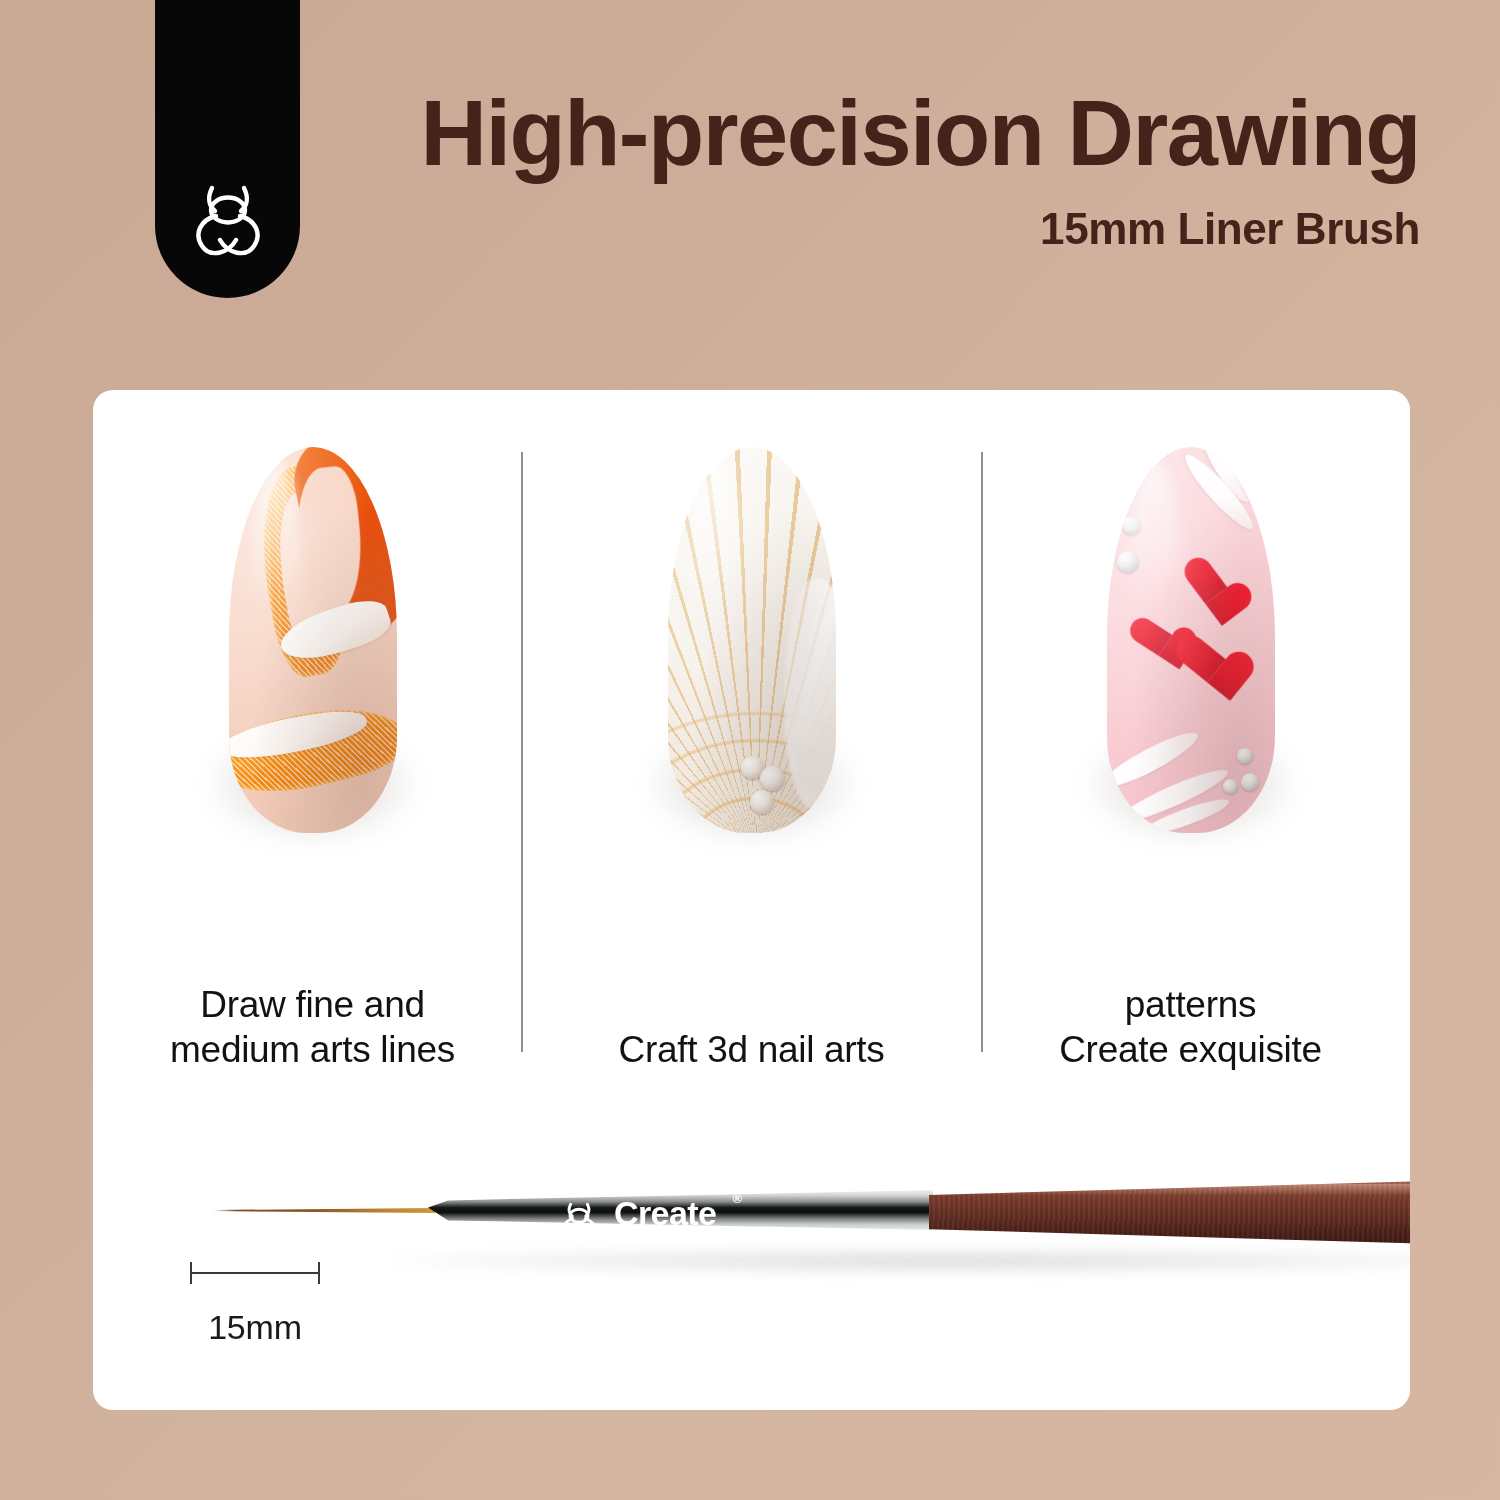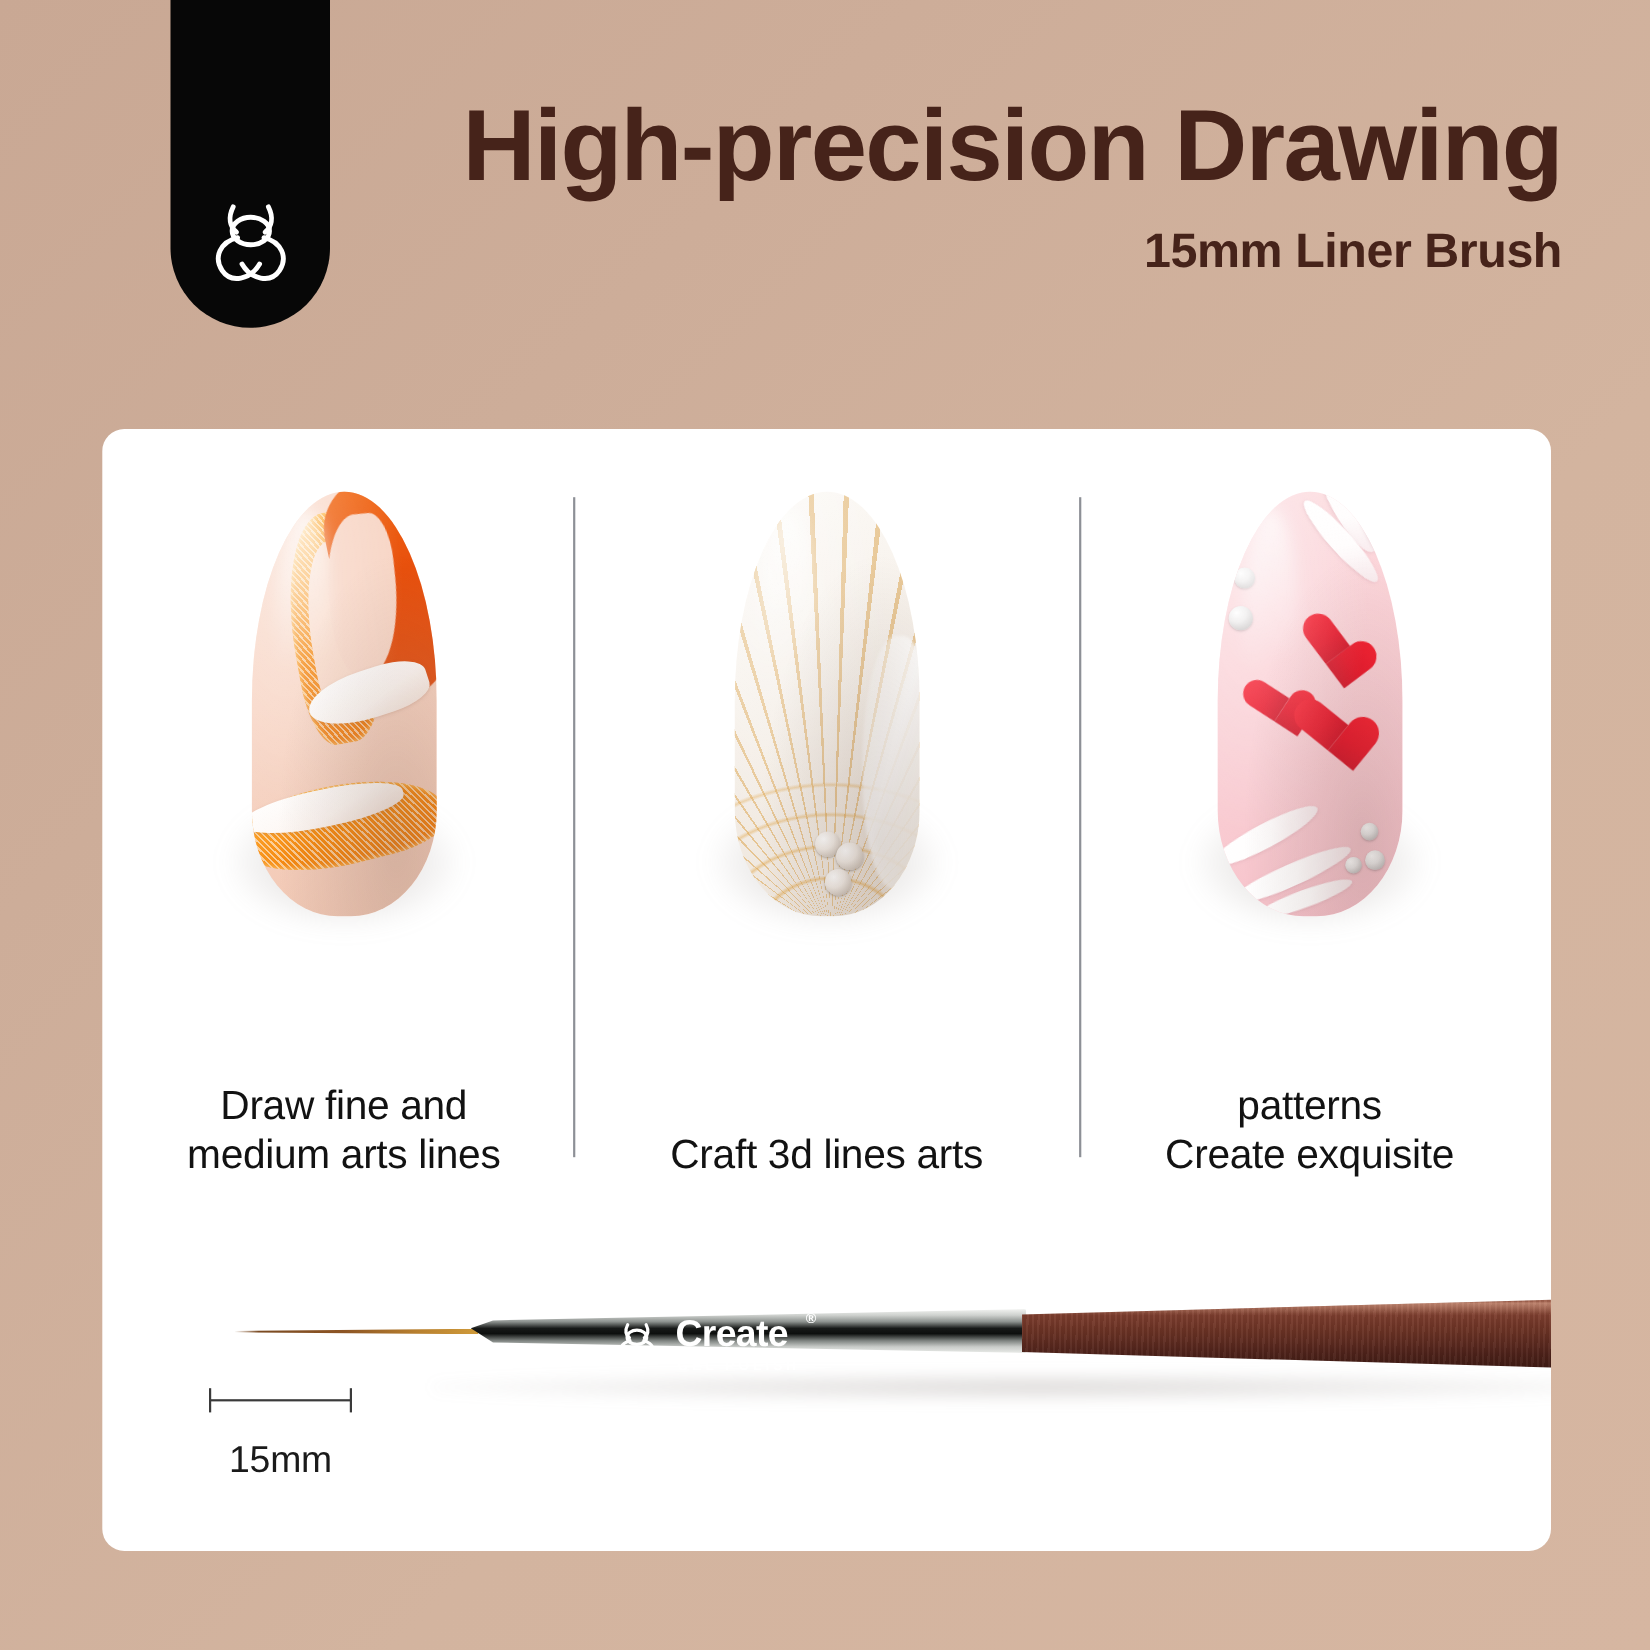--- a/index.html
+++ b/index.html
@@ -518,21 +518,21 @@
             <div class="shell-arcs"></div>
             <div class="shell-ridge"></div>
             <div class="pearl p2a"></div>
             <div class="pearl p2b"></div>
             <div class="pearl p2c"></div>
             <div class="gloss"></div>
             <div class="edge-shade"></div>
           </div>
         </div>
         <div class="caption">
-          <div>Craft 3d lines arts</div>
+          <div>Craft 3d nail arts</div>
         </div>
       </div>
 
       <div class="feature-col">
         <div class="nail-stage">
           <div class="nail-shadow"></div>
           <div class="nail nail-3">
             <div class="stroke-w s1"></div>
             <div class="stroke-w s2"></div>
             <div class="stroke-w s3"></div>

